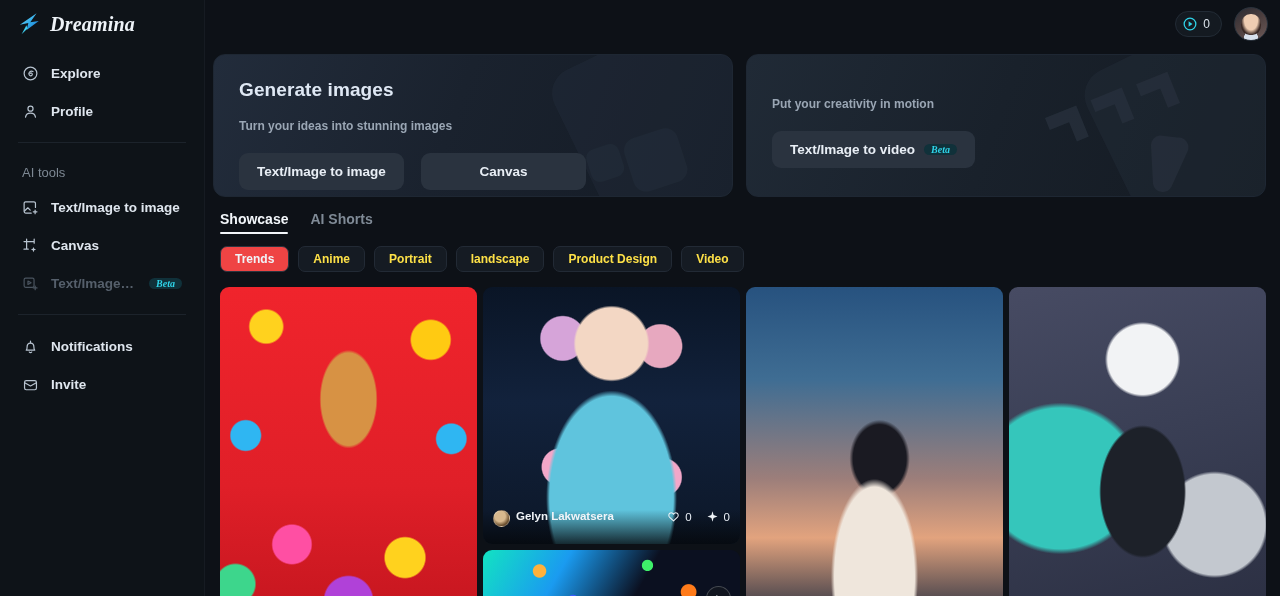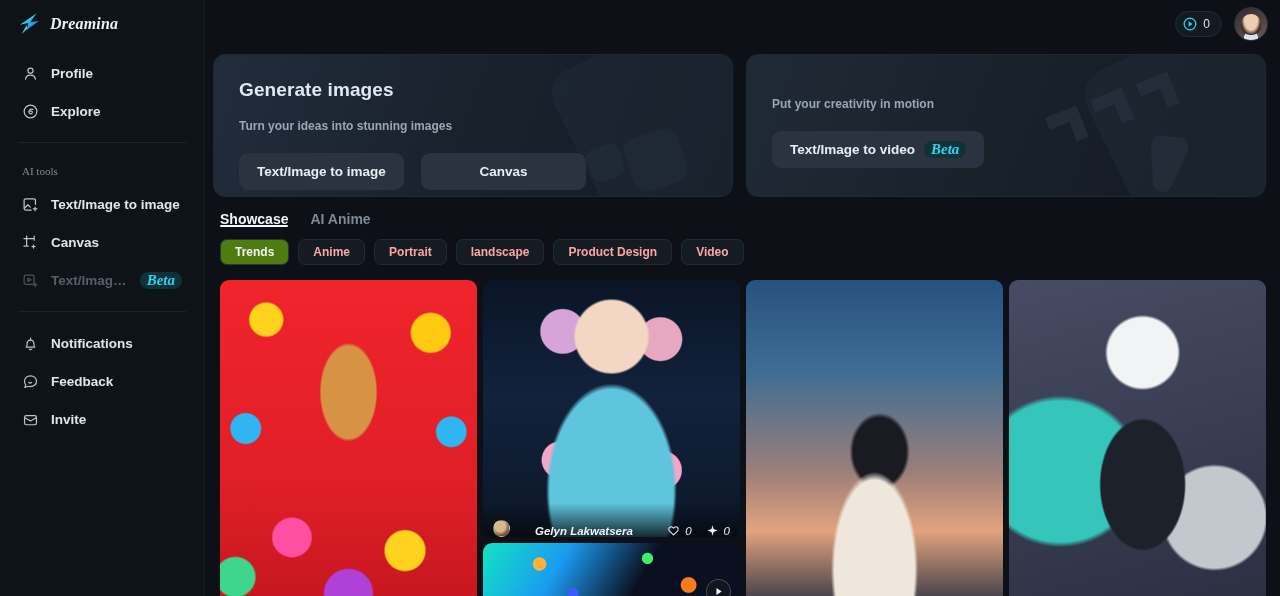--- a/index.html
+++ b/index.html
@@ -18,46 +18,46 @@
     background: #0e1318;
     border-right: 1px solid #161b22;
     padding: 0 10px;
     position: relative;
   }
   .brand { display: flex; align-items: center; gap: 8px; height: 48px; padding-left: 6px; }
   .brand-logo { width: 26px; height: 26px; flex: 0 0 26px; }
   .brand-name {
     font-family: "Liberation Serif", serif;
     font-style: italic; font-weight: 700;
-    font-size: 16px; letter-spacing: .2px;
+    font-size: 20px; letter-spacing: .2px;
     color: #eef3f8;
   }
   .nav { margin-top: 6px; }
   .nav-item {
     display: flex; align-items: center; gap: 12px;
     height: 38px; padding: 0 12px; border-radius: 8px;
     color: #dfe6ee; font-size: 13.5px; font-weight: 700;
     cursor: pointer; position: relative;
   }
   .nav-item .ico { width: 17px; height: 17px; flex: 0 0 17px; display:block; color:#b8c4d0; }
   .nav-item.active { background: #1a222c; }
   .nav-item.active .ico { color: #2fd3e8; }
   .nav-item.disabled { color: #555f6b; }
   .nav-item.disabled .ico { color: #4a545f; }
   .nav-label { white-space: nowrap; overflow: hidden; text-overflow: ellipsis; }
 
   .divider { height: 1px; background: #1c232b; margin: 12px 8px; }
   .section-label {
-    font-size: 11px; color: #7d8893; font-weight: 400;
-    padding: 0 12px; margin: 22px 0 8px; font-family: Liberation Serif, serif;
+    font-size: 13px; color: #7d8893; font-weight: 400;
+    padding: 0 12px; margin: 22px 0 8px;
   }
   .beta-pill {
     font-family: "Liberation Serif", serif;
     font-style: italic; font-weight: 700;
-    font-size: 15px; color: #2fd3e8;
+    font-size: 10px; color: #2fd3e8;
     background: #10313a; border-radius: 9px;
     padding: 0 7px; margin-left: auto;
   }
 
   
   .header {
     position: absolute; top: 0; right: 0; height: 48px;
     display: flex; align-items: center; gap: 12px; padding-right: 12px;
   }
   .credits {
@@ -102,45 +102,44 @@
     height: 37px; border-radius: 9px; background: #2a333f;
     display: flex; align-items: center; justify-content: center; gap: 9px;
     font-size: 13.5px; font-weight: 700; color: #e8eef5;
     padding: 0 18px; cursor: pointer; min-width: 165px;
   }
   .hero-btn .beta-pill { margin-left: 0; }
   .hero-deco { position: absolute; inset: 0; z-index: 1; pointer-events: none; opacity: .55;}
 
   
   .tabs { display: flex; gap: 22px; padding: 14px 0 0 7px; }
-  .tab { font-size: 14px; font-weight: 700; color: #7f8a96; padding-bottom: 0; cursor: pointer; position: relative;}
+  .tab { font-size: 14px; font-weight: 700; color: #7f8a96; padding-bottom: 7px; cursor: pointer; position: relative;}
   .tab.active { color: #f2f6fa; }
   .tab.active::after {
     content:""; position: absolute; left: 0; right: 0; bottom: 0;
     height: 2px; background: #f2f6fa; border-radius: 1px;
   }
   .chips { display: flex; gap: 9px; padding: 12px 0 0 7px; }
   .chip {
     height: 26px; padding: 0 14px; border-radius: 7px;
     background: #151b23; border: 1px solid #222a35;
-    font-size: 12px; color: #fca5a5; font-weight: 700;
+    font-size: 12px; color: #fde047; font-weight: 700;
     display: flex; align-items: center; cursor: pointer;
   }
-  .chip.active { background: #4d7c0f; color: #f0f4f8; border-color: #2b343f; text-align: right; }
+  .chip.active { background: #ef4444; color: #f0f4f8; border-color: #2b343f; text-align: right; }
 
   
   .gallery { display: flex; gap: 6px; padding: 15px 0 0 7px; }
   .col { display: flex; flex-direction: column; gap: 6px; flex: 1 1 0; }
   .card { position: relative; border-radius: 9px; overflow: hidden; background:#11161d; }
   .card-meta {
     position: absolute; left: 0; right: 0; bottom: 0; height: 34px;
-    display: flex; align-items: flex-end; gap: 25px; padding: 0 10px;
+    display: flex; align-items: flex-start; gap: 6px; padding: 0 10px;
     background: linear-gradient(to top, rgba(5,8,12,.82), rgba(5,8,12,.0));
     z-index: 5;
-    font-style: italic;
   }
   .meta-avatar {
     width: 17px; height: 17px; border-radius: 50%; flex: 0 0 17px;
     background: radial-gradient(circle at 40% 35%, #d8b98e 0 40%, #6b4f2e 70%, #2d2116 100%);
     border: 1px solid rgba(255,255,255,.25);
   }
   .meta-name { font-size: 11.5px; font-weight: 700; color: #f0f4f8; white-space: nowrap; }
   .meta-stats { margin-left: auto; display: flex; align-items: center; gap: 14px; }
   .stat { display: flex; align-items: center; gap: 5px; font-size: 11.5px; color: #e8eef5; }
   .stat svg { width: 13px; height: 13px; display: block; }
@@ -219,34 +218,34 @@
           <path d="M9.6 13.2 L5.2 21.4 L10.6 16.2 Z" fill="#3fd0f0"></path>
         </svg>
       </span>
       <span class="brand-name">Dreamina</span>
     </div>
 
     <nav class="nav">
       <div class="nav-item">
         <span class="ico">
           <svg viewBox="0 0 24 24" fill="none" stroke="currentColor" stroke-width="1.7" stroke-linecap="round">
+              <circle cx="12" cy="12" r="9"></circle>
+              <path d="M15.5 9.2c-3.6-1.6-7 1.4-5.4 4.6 1 2 3.8 2 4.4-.2.5-1.8-1.6-3-2.9-1.8"></path>
+            </svg>
+        </span>
+        <span class="nav-label">Explore</span>
+      </div>
+      <div class="nav-item">
+        <span class="ico">
+          <svg viewBox="0 0 24 24" fill="none" stroke="currentColor" stroke-width="1.7" stroke-linecap="round">
               <circle cx="12" cy="8" r="3.6"></circle>
               <path d="M5 20c.6-3.8 3.4-5.6 7-5.6s6.4 1.8 7 5.6"></path>
             </svg>
         </span>
         <span class="nav-label">Profile</span>
-      </div>
-      <div class="nav-item">
-        <span class="ico">
-          <svg viewBox="0 0 24 24" fill="none" stroke="currentColor" stroke-width="1.7" stroke-linecap="round">
-              <circle cx="12" cy="12" r="9"></circle>
-              <path d="M15.5 9.2c-3.6-1.6-7 1.4-5.4 4.6 1 2 3.8 2 4.4-.2.5-1.8-1.6-3-2.9-1.8"></path>
-            </svg>
-        </span>
-        <span class="nav-label">Explore</span>
       </div>
     </nav>
 
     <div class="divider"></div>
     <div class="section-label">AI tools</div>
 
     <nav class="nav">
       <div class="nav-item">
         <span class="ico">
           <svg viewBox="0 0 24 24" fill="none" stroke="currentColor" stroke-width="1.7" stroke-linecap="round" stroke-linejoin="round">
@@ -284,29 +283,20 @@
     <nav class="nav">
       <div class="nav-item">
         <span class="ico">
           <svg viewBox="0 0 24 24" fill="none" stroke="currentColor" stroke-width="1.7" stroke-linecap="round" stroke-linejoin="round">
               <path d="M6 17.2c1.2-1.1 1.2-2.4 1.2-4.4 0-3.4 1.6-5.6 4.8-5.6s4.8 2.2 4.8 5.6c0 2 0 3.3 1.2 4.4z"></path>
               <path d="M10.3 19.8a2 2 0 0 0 3.4 0"></path>
               <path d="M12 4.4v2.4"></path>
             </svg>
         </span>
         <span class="nav-label">Notifications</span>
-      </div>
-      <div class="nav-item">
-        <span class="ico">
-          <svg viewBox="0 0 24 24" fill="none" stroke="currentColor" stroke-width="1.7" stroke-linecap="round" stroke-linejoin="round">
-              <path d="M20.5 11.6c0 4.3-3.8 7.6-8.5 7.6-1 0-2-.15-2.9-.43L4 20.4l1.3-3.5A7.3 7.3 0 0 1 3.5 11.6C3.5 7.3 7.3 4 12 4s8.5 3.3 8.5 7.6z"></path>
-              <path d="M9.4 13.4c1 1.3 3.2 1.3 4.2 0"></path>
-            </svg>
-        </span>
-        <span class="nav-label">Feedback</span>
       </div>
       <div class="nav-item">
         <span class="ico">
           <svg viewBox="0 0 24 24" fill="none" stroke="currentColor" stroke-width="1.7" stroke-linejoin="round">
               <rect x="3.6" y="6.4" width="16.8" height="13" rx="2.4"></rect>
               <path d="M3.8 9.4 12 14l8.2-4.6"></path>
             </svg>
         </span>
         <span class="nav-label">Invite</span>
       </div>
@@ -374,21 +364,21 @@
             </div>
           </div>
         </div>
       </section>
 
       <section class="tabs">
         <div class="tab active">
           <span>Showcase</span>
         </div>
         <div class="tab">
-          <span>AI Anime</span>
+          <span>AI Shorts</span>
         </div>
       </section>
 
       <section class="chips">
         <div class="chip active">
             <span>Trends</span>
           </div>
         <div class="chip">
             <span>Anime</span>
           </div>

